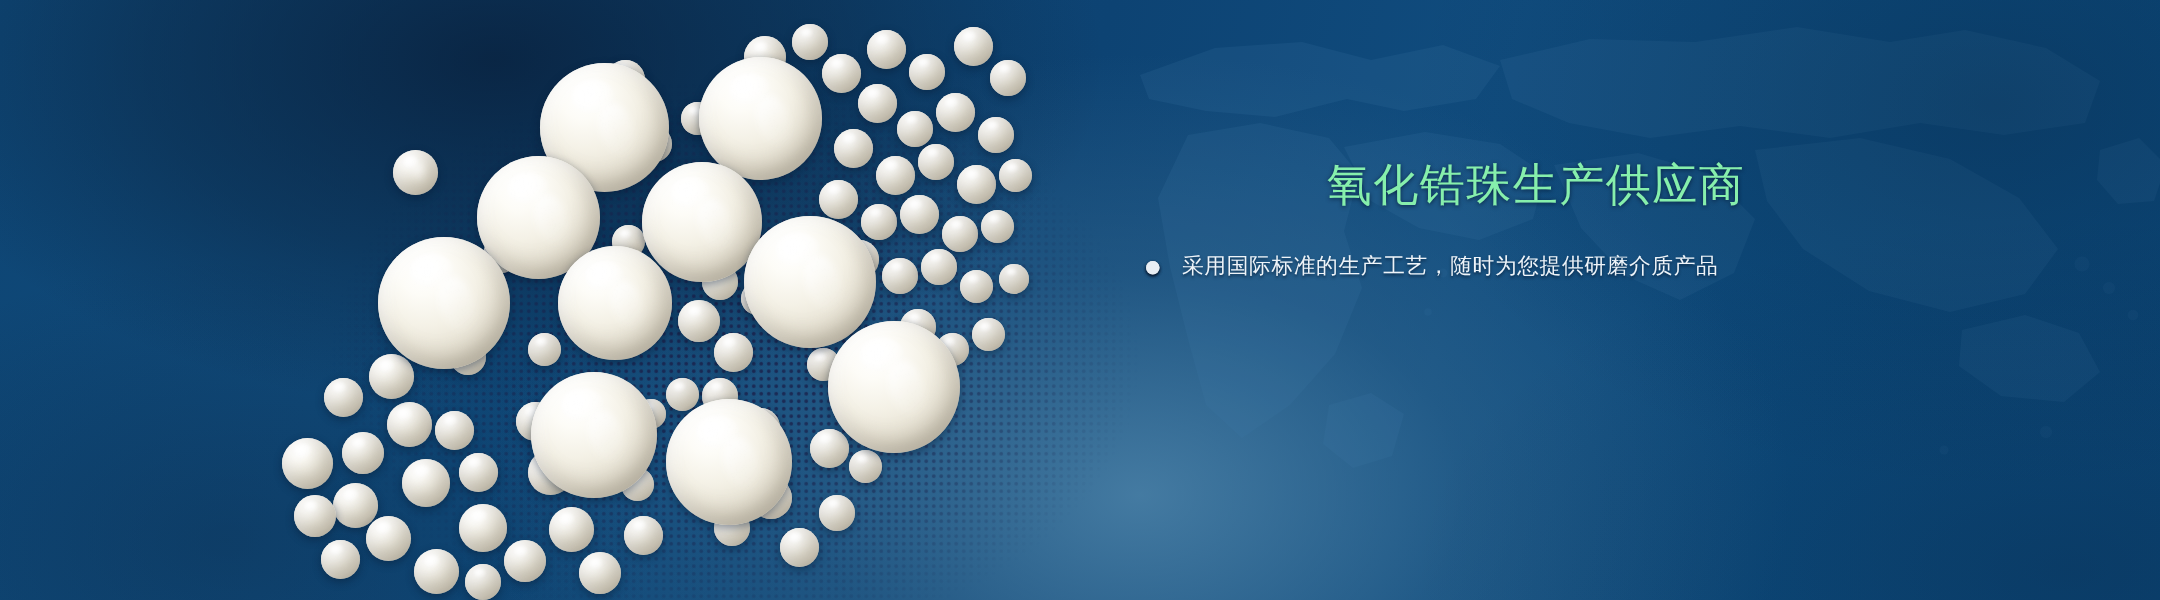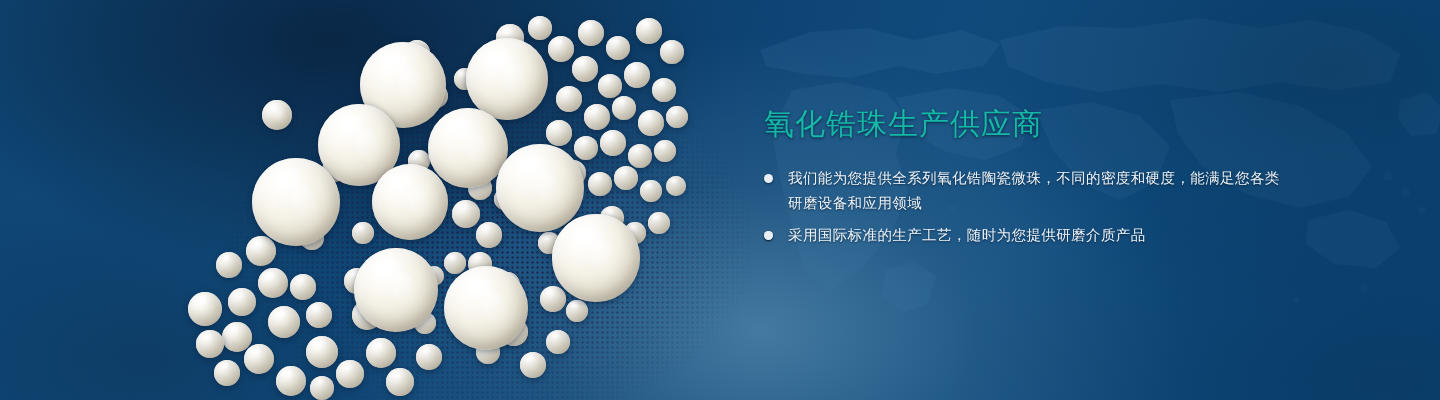--- a/index.html
+++ b/index.html
@@ -110,22 +110,23 @@
     left: 764px;
     top: 104px;
     width: 520px;
   }
   .headline {
     margin: 0;
     font-size: 30px;
     line-height: 40px;
     font-weight: 400;
     letter-spacing: 1px;
-    color: #14b8a6;
+    color: #86efac;
     text-shadow: 0 1px 3px rgba(4,20,42,0.75);
+    text-align: center;
   }
   .bullets {
     list-style: none;
     margin: 22px 0 0 0;
     padding: 0;
   }
   .bullet {
     position: relative;
     padding-left: 24px;
     margin-bottom: 7px;
@@ -283,21 +284,20 @@
     <div class="bead lg" style="left:354px;top:248px;width:84px;height:84px;"></div>
     <div class="bead lg" style="left:444px;top:266px;width:84px;height:84px;"></div>
     <div class="bead lg" style="left:262px;top:100px;width:30px;height:30px;"></div>
   </div>
 
   <div class="content">
     <h1 class="headline">氧化锆珠生产供应商</h1>
     <ul class="bullets">
       <li class="bullet">
         <span class="dot"></span>
-        <span>我们能为您提供全系列氧化锆陶瓷微珠，不同的密度和硬度，能满足您各类研磨设备和应用领域</span>
       </li>
       <li class="bullet">
         <span class="dot"></span>
       </li>
       <li class="bullet">
         <span class="dot"></span>
         <span>采用国际标准的生产工艺，随时为您提供研磨介质产品</span>
       </li>
     </ul>
   </div>

